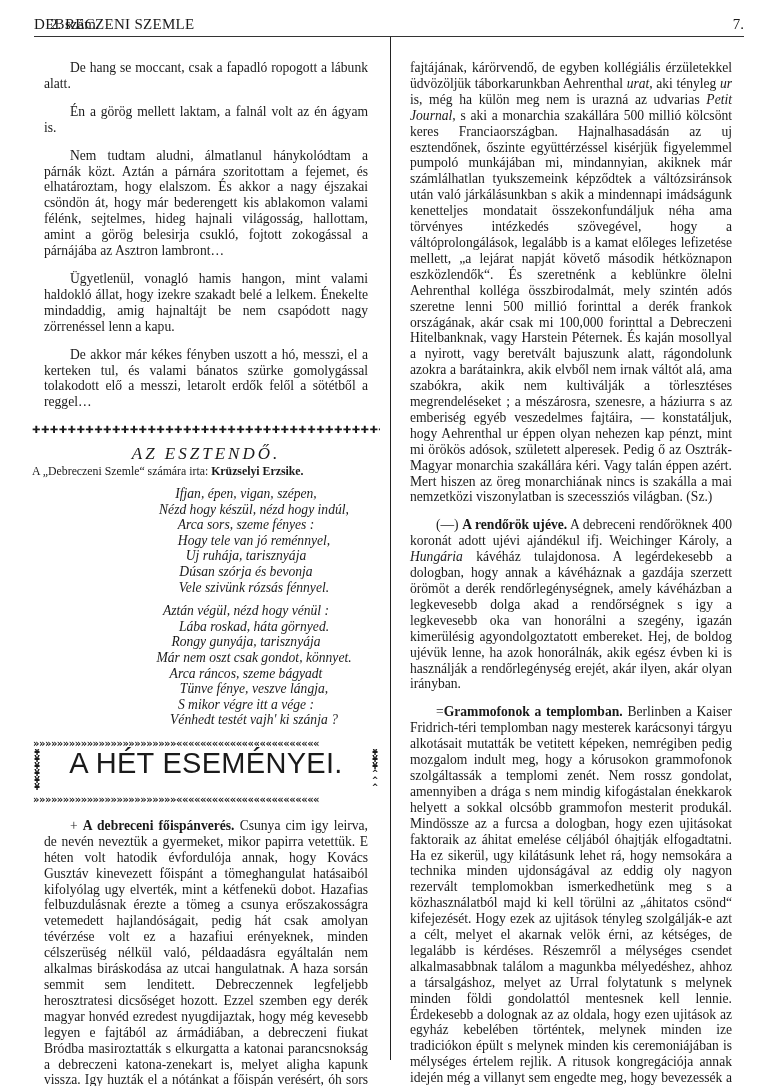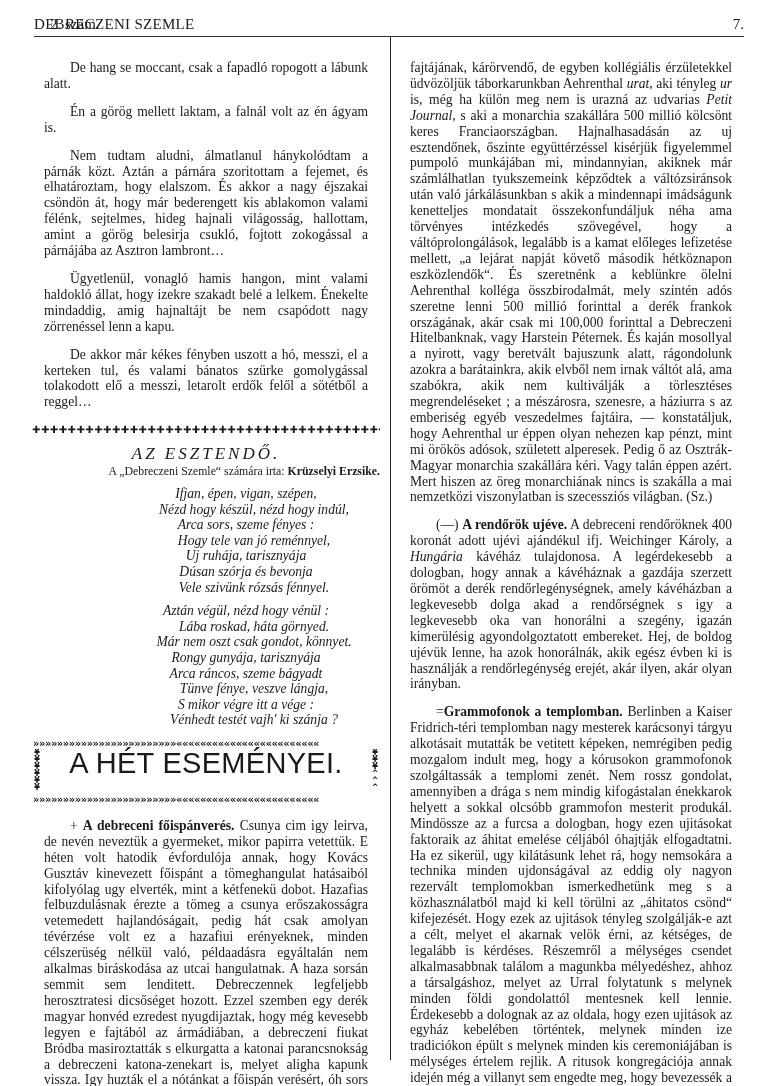--- a/index.html
+++ b/index.html
@@ -21,21 +21,21 @@
   .col { position: absolute; top: 48px; font-size: 13.6px; line-height: 15.9px; text-align: justify; }
   .col-left { left: 32px; width: 348px; }
   .col-right { left: 398px; width: 346px; }
   .p { margin: 12px; text-indent: 26px; }
   .p.noindent { text-indent: 0; }
   .stars {
     margin: 14px 0 10px 0; font-size: 10px; letter-spacing: 0.5px; white-space: nowrap; overflow: hidden;
     line-height: 12px; font-family: "DejaVu Sans", sans-serif; font-weight: bold;
   }
   .poem-title { text-align: center; font-style: italic; font-size: 17px; letter-spacing: 3px; margin: 8px 0 2px 0; }
-  .poem-byline { text-align: right; font-size: 11.8px; margin-bottom: 6px; white-space: nowrap; }
+  .poem-byline { text-align: left; font-size: 11.8px; margin-bottom: 6px; white-space: nowrap; }
   .poem-byline b { font-weight: bold; }
   .stanza { margin: 0 0 8px 0; padding-left: 80px; font-style: italic; font-size: 13.6px; line-height: 15.6px; text-align: center; }
   .stanza .l.ind { padding-left: 16px; }
   .box {
     margin: 10px 0 12px 0; position: relative; height: 66px;
     border: 1px solid transparent;
   }
   .box .trim-top, .box .trim-bot {
     position: absolute; left: 0; right: 0; font-size: 10px; line-height: 10px; white-space: nowrap; overflow: hidden;
     font-family: "DejaVu Sans", sans-serif; font-weight: bold; letter-spacing: -0.5px;
@@ -86,22 +86,22 @@
       <div class="l ind">Nézd hogy készül, nézd hogy indúl,</div>
       <div class="l">Arca sors, szeme fényes :</div>
       <div class="l ind">Hogy tele van jó reménnyel,</div>
       <div class="l">Uj ruhája, tarisznyája</div>
       <div class="l">Dúsan szórja és bevonja</div>
       <div class="l ind">Vele szivünk rózsás fénnyel.</div>
     </div>
     <div class="stanza">
       <div class="l">Aztán végül, nézd hogy vénül :</div>
       <div class="l ind">Lába roskad, háta görnyed.</div>
+      <div class="l">Rongy gunyája, tarisznyája</div>
       <div class="l ind">Már nem oszt csak gondot, könnyet.</div>
-      <div class="l">Rongy gunyája, tarisznyája</div>
       <div class="l">Arca ráncos, szeme bágyadt</div>
       <div class="l ind">Tünve fénye, veszve lángja,</div>
       <div class="l">S mikor végre itt a vége :</div>
       <div class="l ind">Vénhedt testét vajh' ki szánja ?</div>
     </div>
   </div>
 
   <div class="box">
     <div class="trim-top">»»»»»»»»»»»»»»»»»»»»»»»»««««««««««««««««««««««««</div>
     <div class="side-l">¥<br>¥<br>¥<br>¥<br>¥<br>¥</div>

